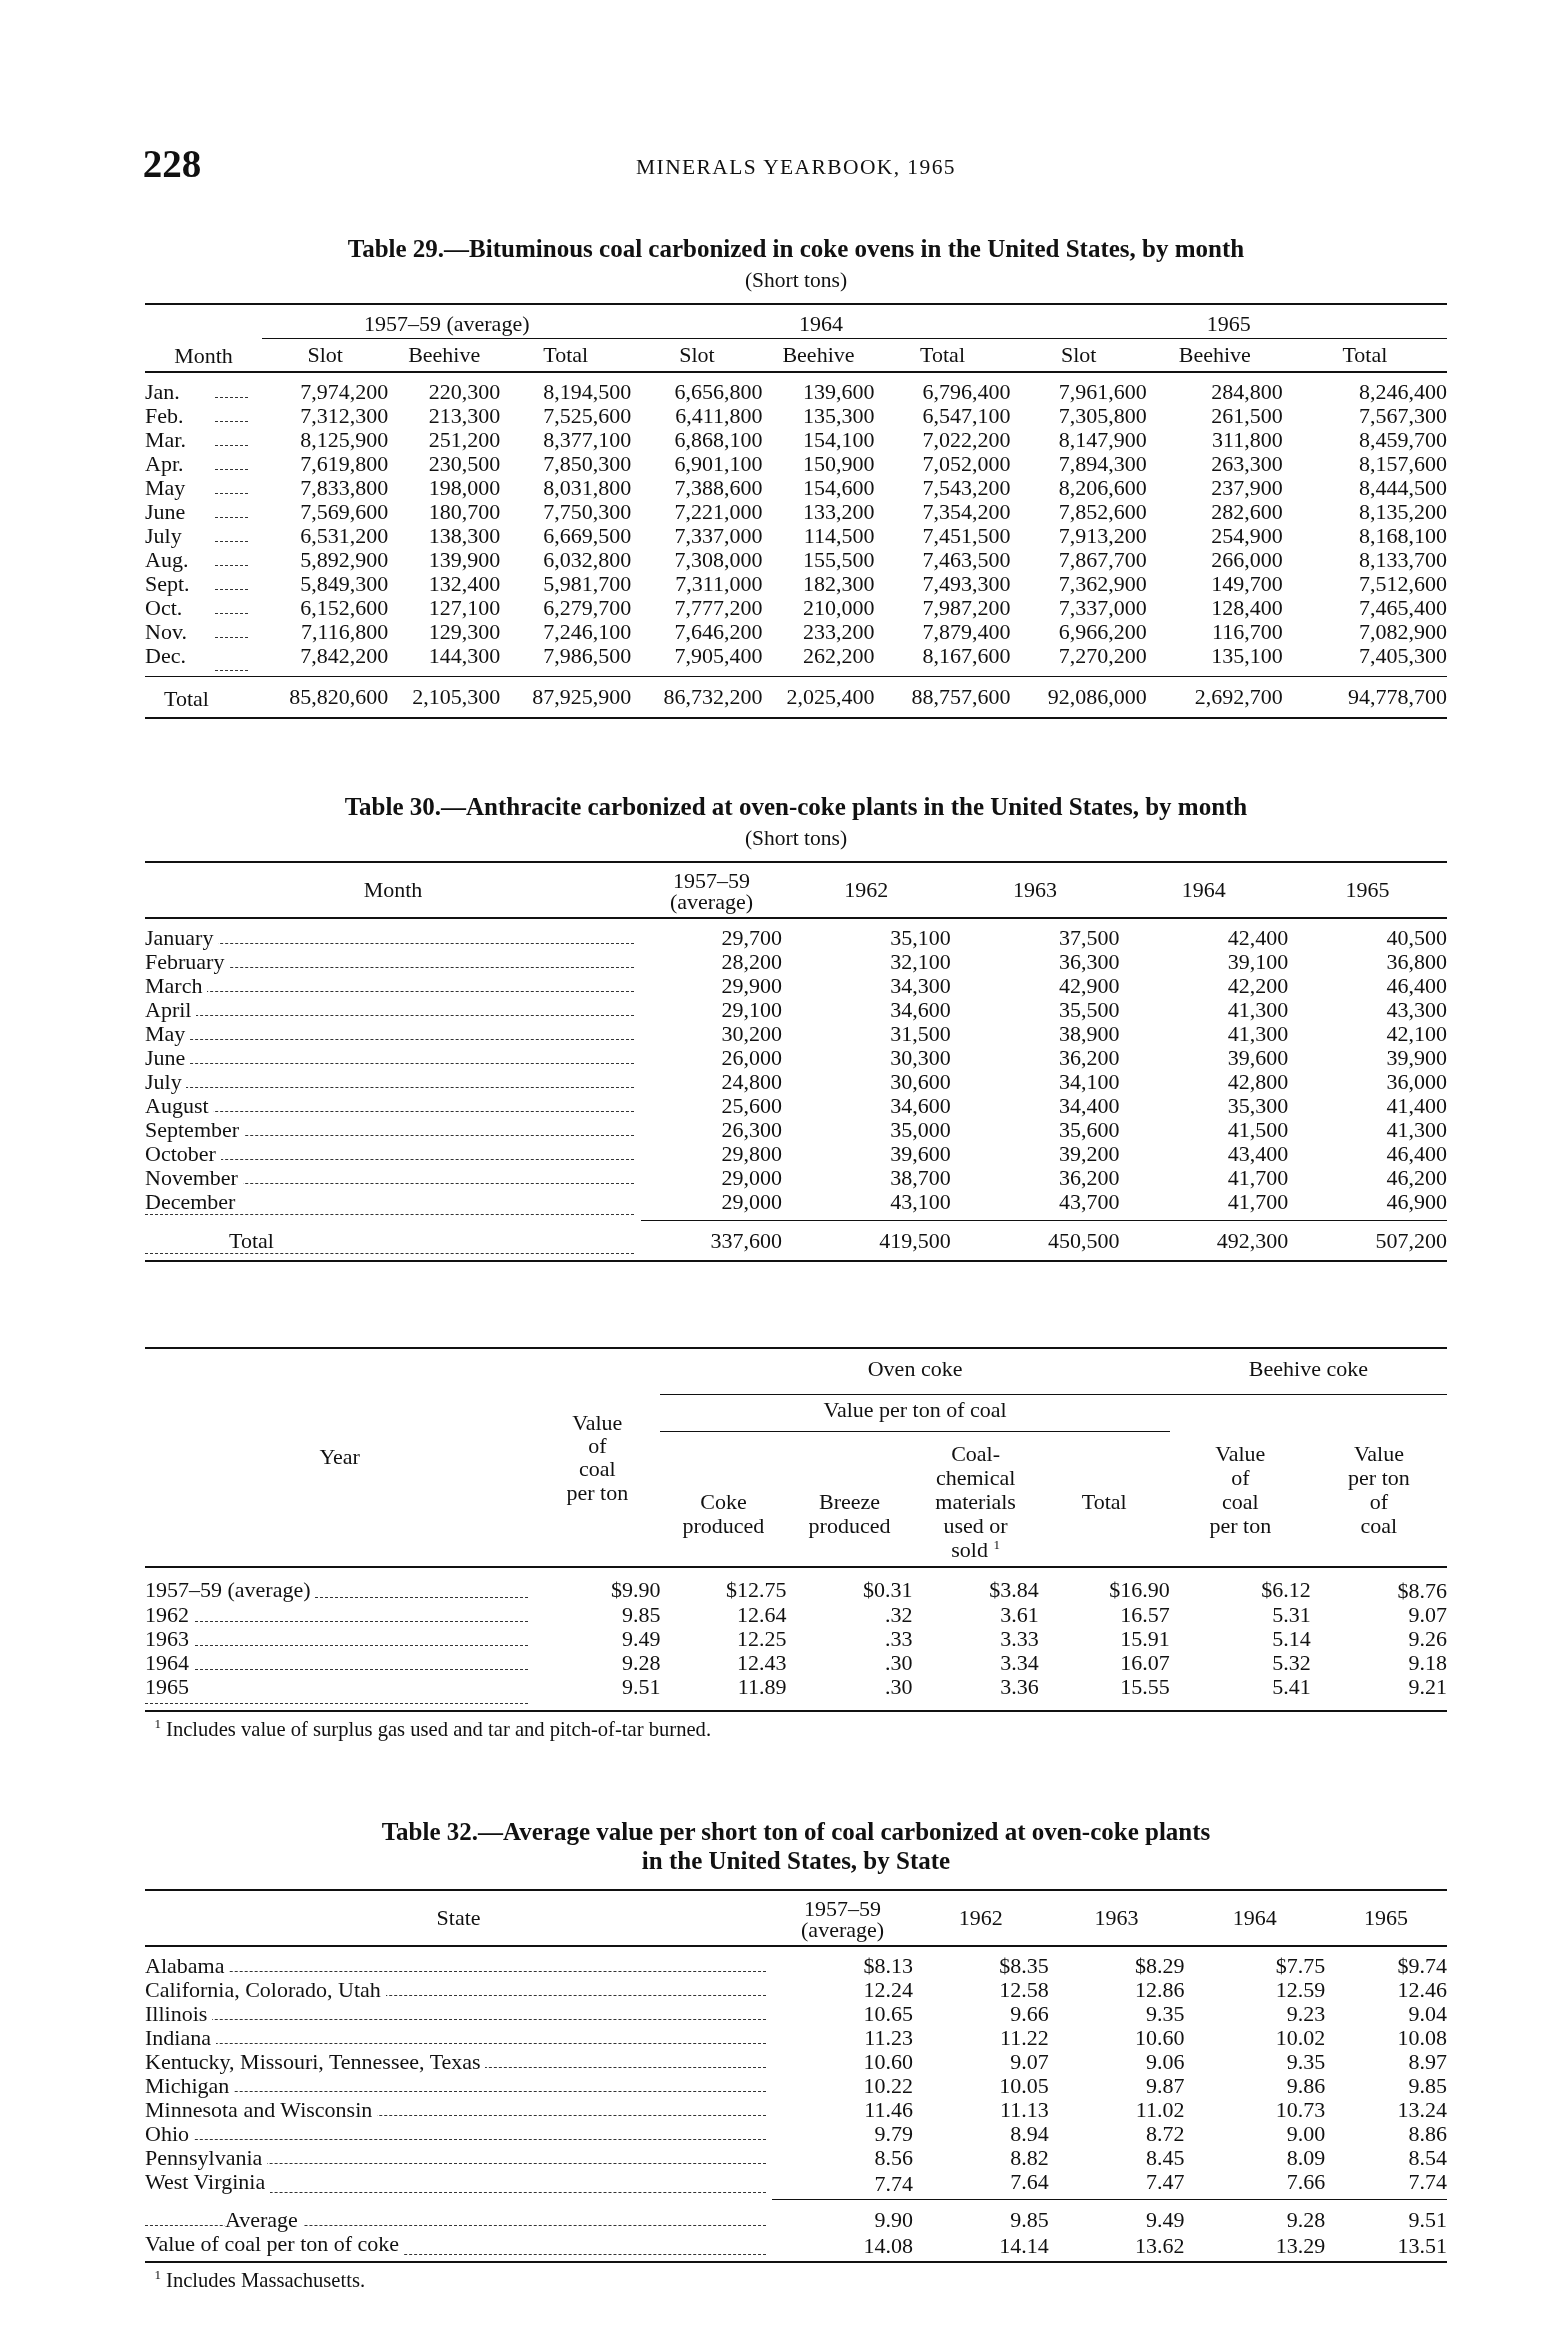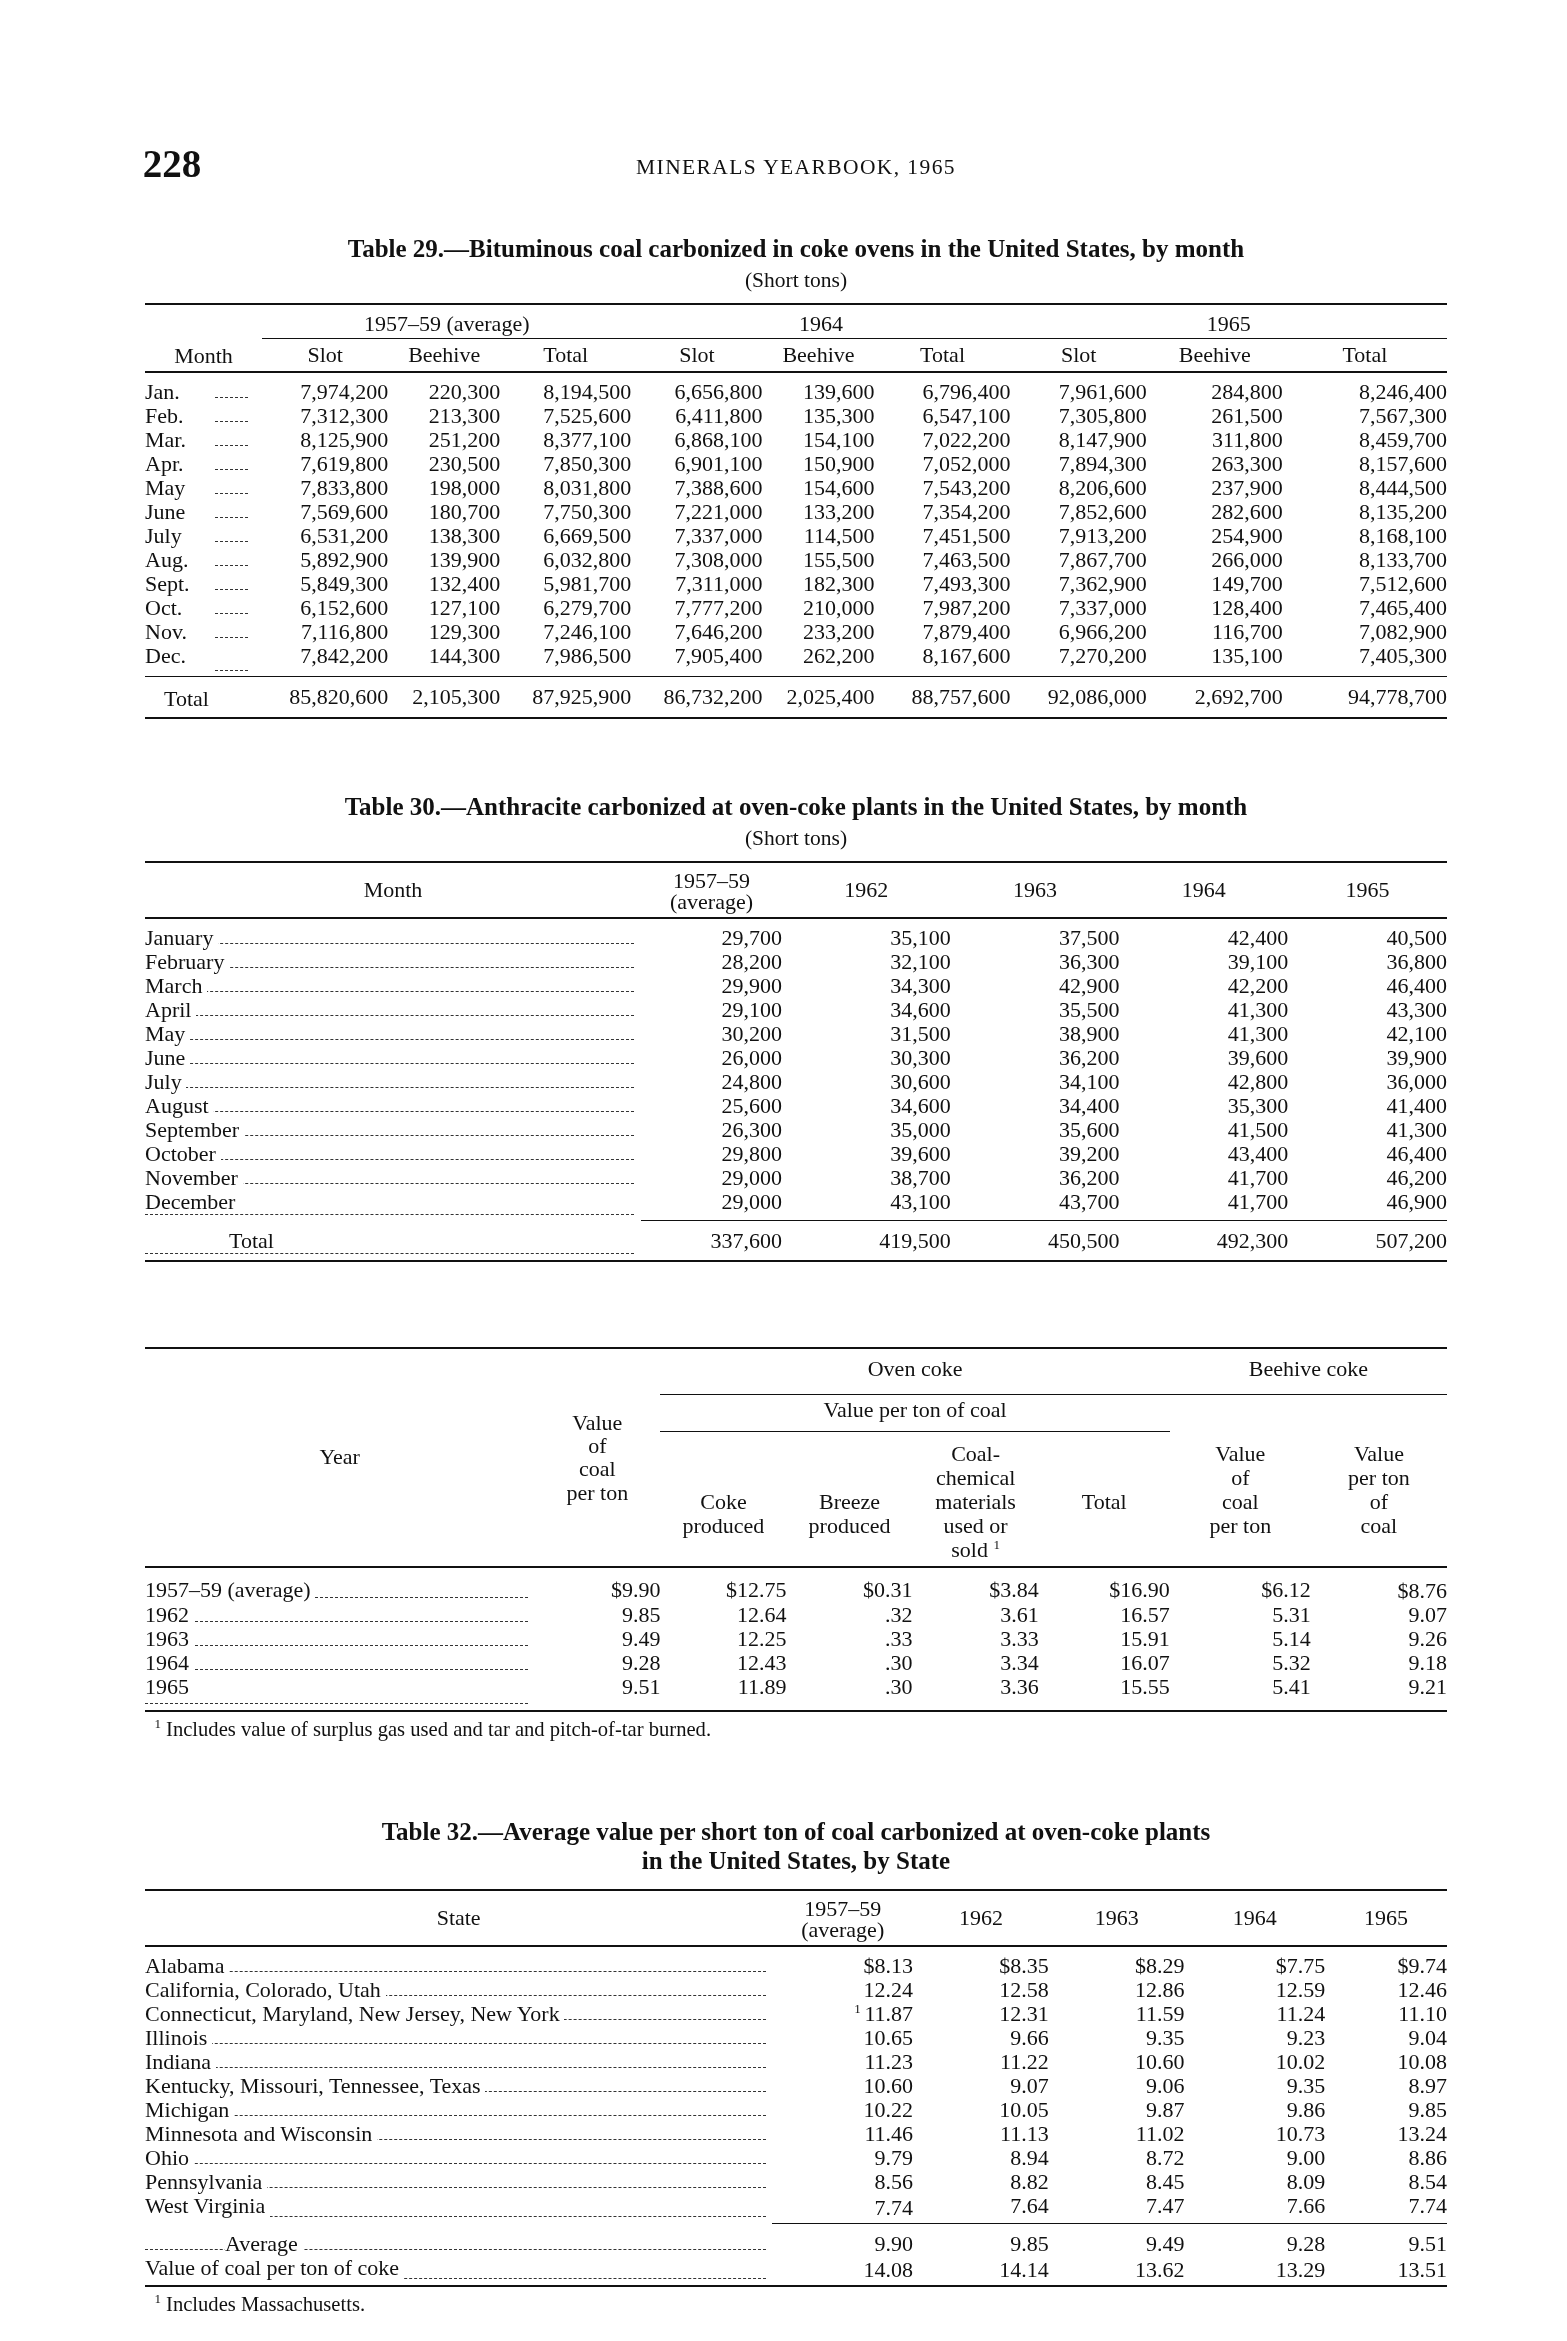--- a/index.html
+++ b/index.html
@@ -527,28 +527,20 @@
           </tr>
           <tr>
             <td class="lbl lead-cell"><span class="l">California, Colorado, Utah</span></td>
             <td class="num"><sup style="margin-right: 3.7px;"></sup><span>12.24</span></td>
             <td class="num">12.58</td>
             <td class="num">12.86</td>
             <td class="num">12.59</td>
             <td class="num">12.46</td>
           </tr>
           <tr>
-            <td class="lbl lead-cell"><span class="l">Connecticut, Maryland, New Jersey, New York</span></td>
-            <td class="num"><sup style="margin-right: 3.7px;">1</sup><span>11.87</span></td>
-            <td class="num">12.31</td>
-            <td class="num">11.59</td>
-            <td class="num">11.24</td>
-            <td class="num">11.10</td>
-          </tr>
-          <tr>
             <td class="lbl lead-cell"><span class="l">Illinois</span></td>
             <td class="num"><sup style="margin-right: 3.7px;"></sup><span>10.65</span></td>
             <td class="num">9.66</td>
             <td class="num">9.35</td>
             <td class="num">9.23</td>
             <td class="num">9.04</td>
           </tr>
           <tr>
             <td class="lbl lead-cell"><span class="l">Indiana</span></td>
             <td class="num"><sup style="margin-right: 3.7px;"></sup><span>11.23</span></td>

